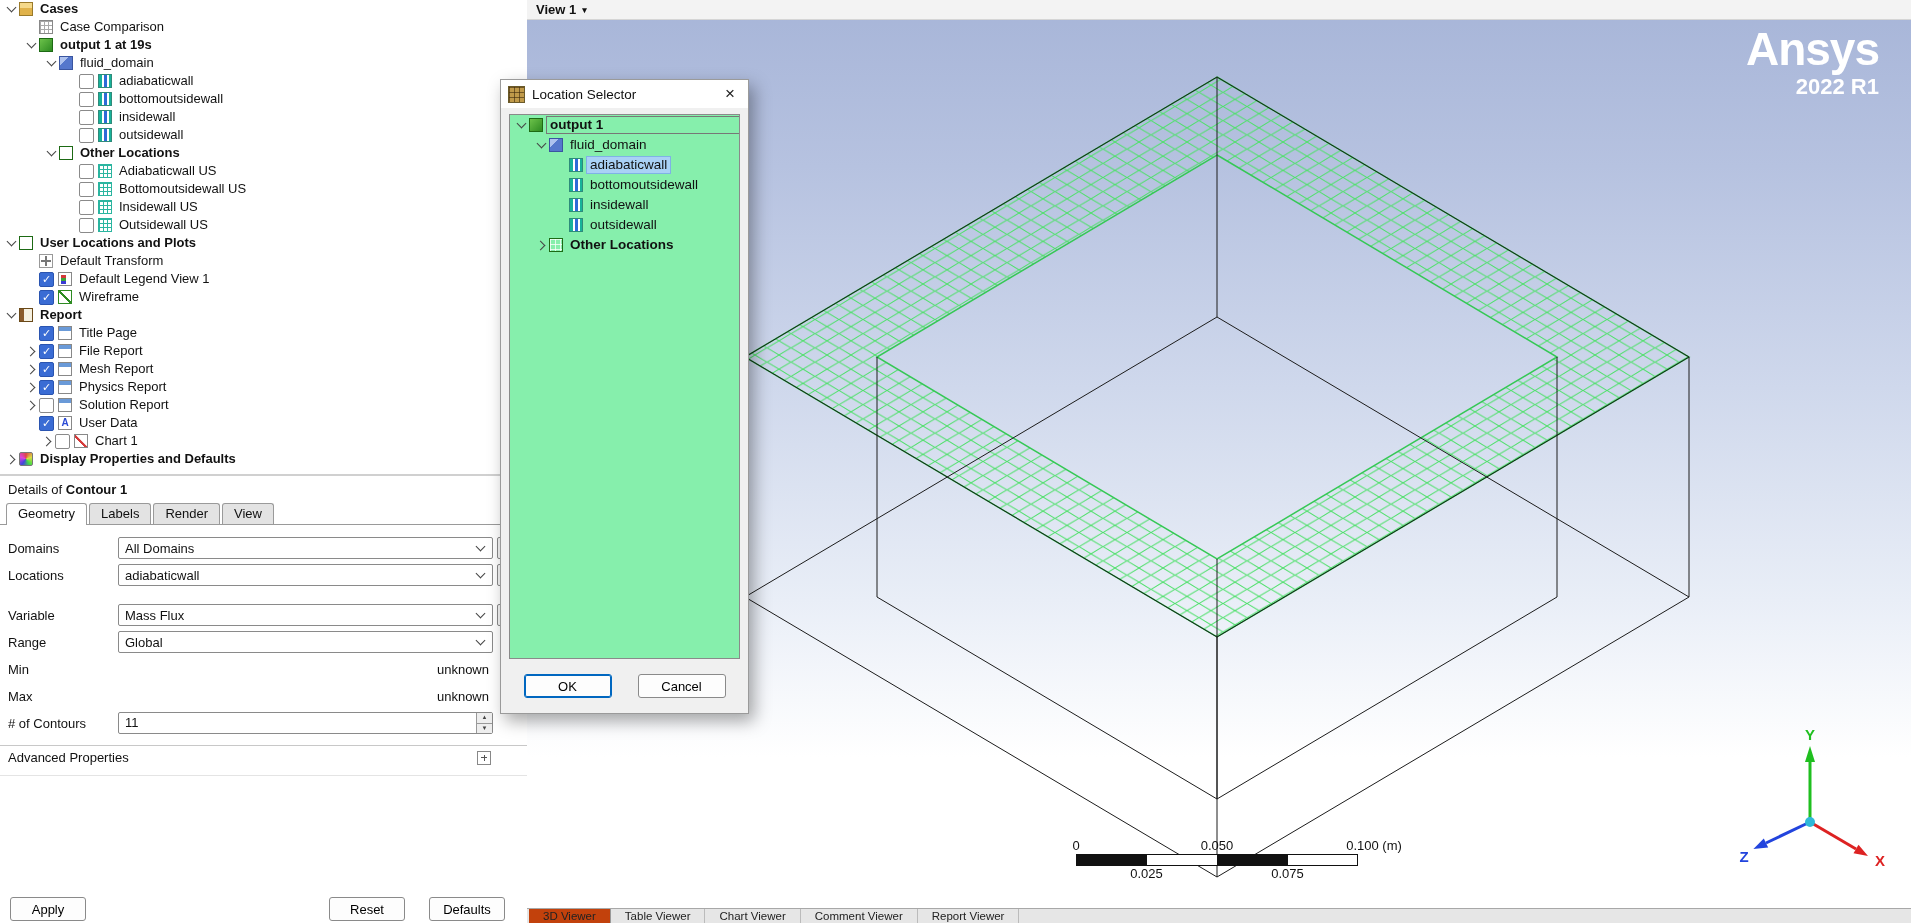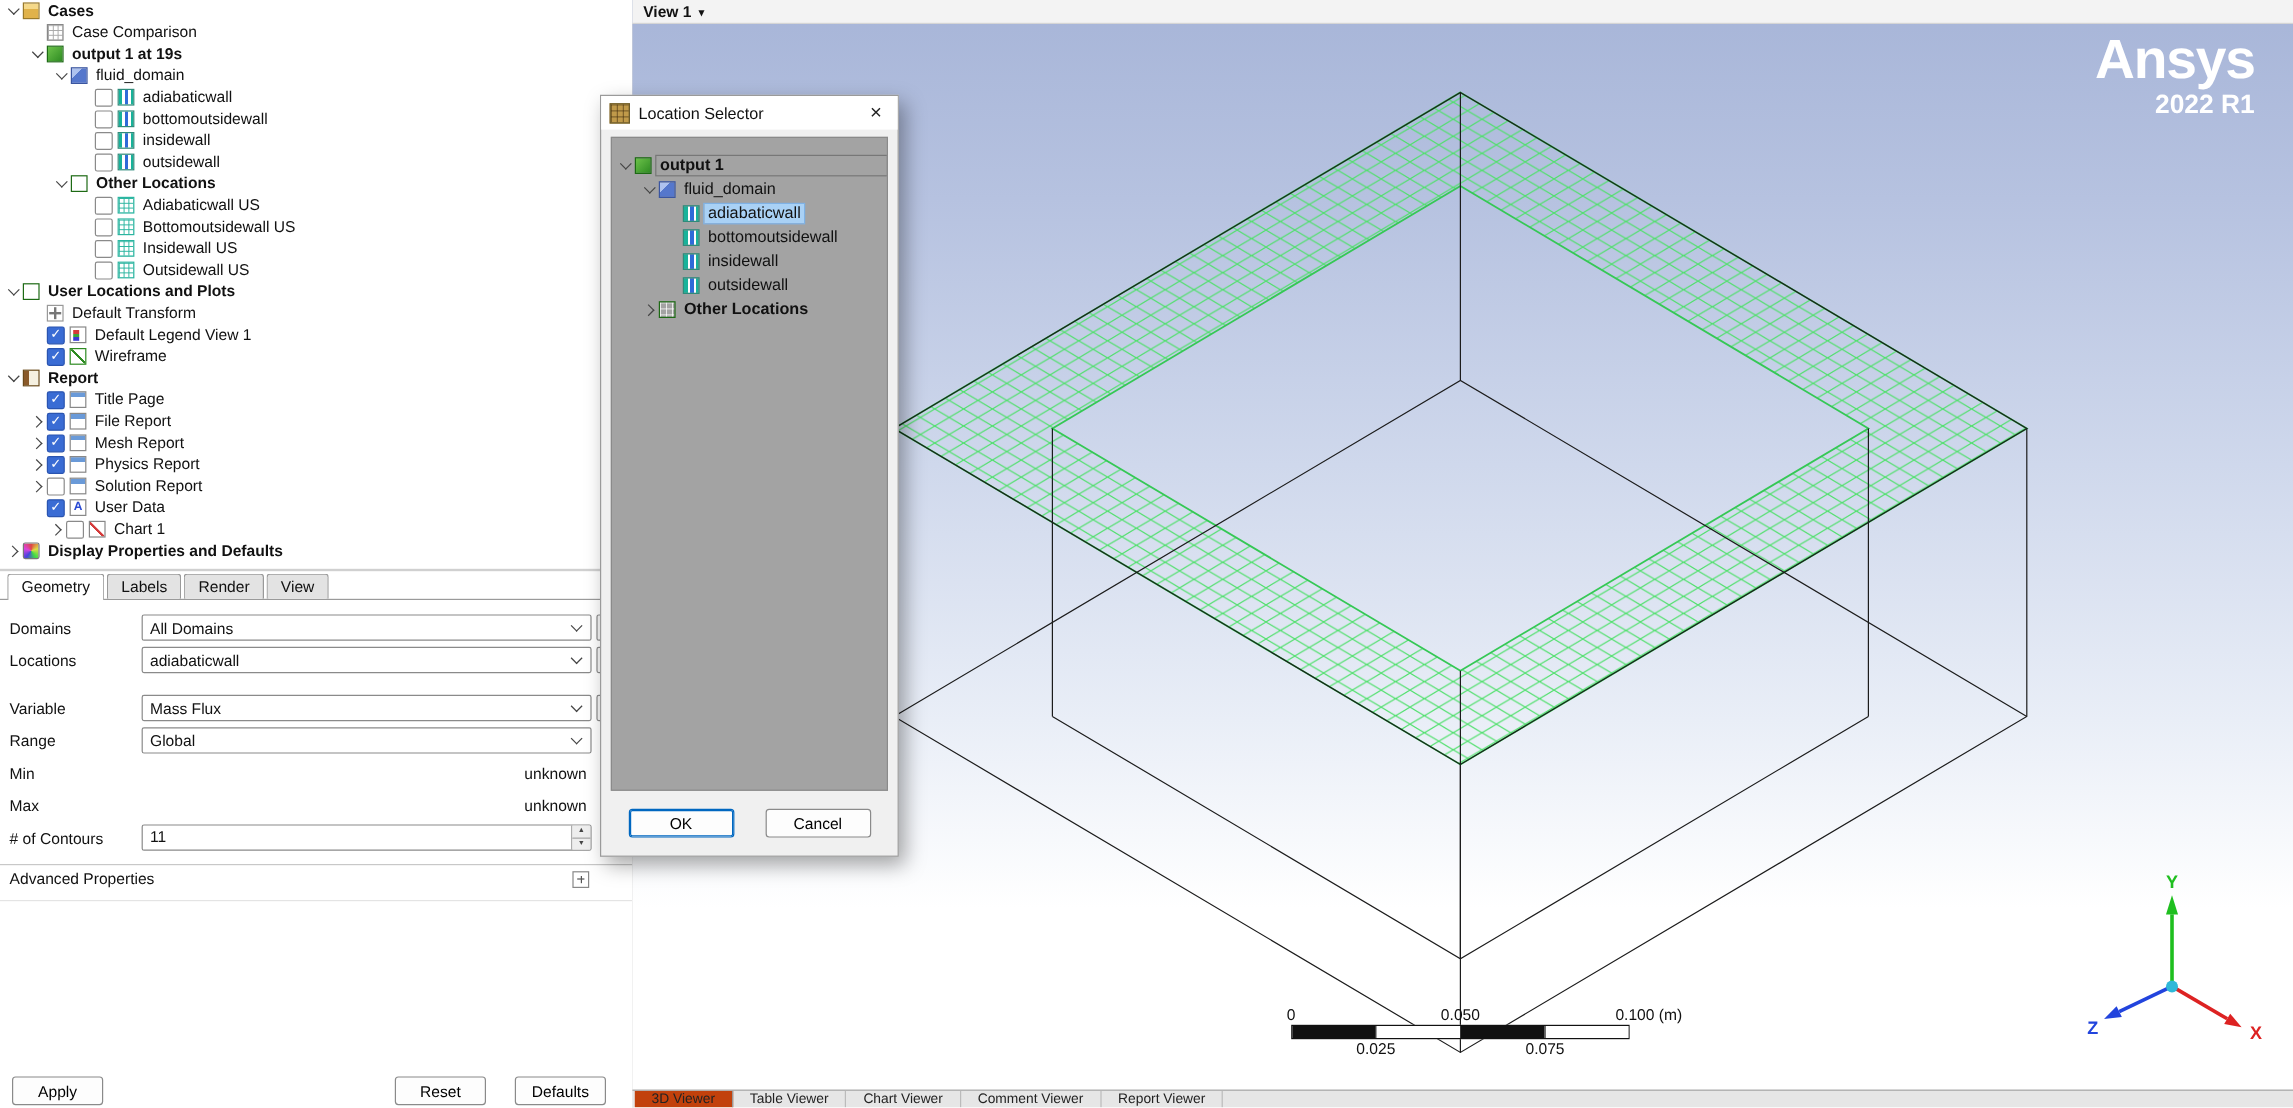--- a/index.html
+++ b/index.html
@@ -121,21 +121,21 @@
 
   
   .dialog{position:absolute;left:500px;top:79px;width:247px;height:633px;background:#f0f0f0;
     border:1px solid #9a9a9a;box-shadow:5px 7px 16px rgba(0,0,0,.35);z-index:10;display:flex;flex-direction:column;}
   .dlg-title{height:28px;flex:none;background:#fff;display:flex;align-items:center;padding-left:7px;font-size:13.5px;}
   .dlg-icon{width:15px;height:15px;margin-right:7px;background:#c09a4a;border:1px solid #6a5a2a;
     background-image:linear-gradient(rgba(60,40,10,.6) 1px,transparent 1px),
       linear-gradient(90deg,rgba(60,40,10,.6) 1px,transparent 1px);background-size:5px 5px;}
   .dlg-close{margin-left:auto;width:36px;height:28px;display:flex;align-items:center;justify-content:center;
     font-size:17px;color:#222;}
-  .dlg-tree{flex:1;margin:6px 8px;background:#a3a3a3;border:1px solid #8a8a8a;overflow:hidden;padding-top:13px;}
+  .dlg-tree{flex:1;margin:6px 8px;background:#86efac;border:1px solid #8a8a8a;overflow:hidden;padding-top:0;}
   .dlg-tree .trow{height:20px;font-size:13.5px;}
   .dlg-buttons{flex:none;height:42px;display:flex;align-items:center;justify-content:center;gap:26px;padding-bottom:6px;}
   .dlg-buttons .btn{min-width:88px;}
 </style>
 </head>
 <body>
 
 <div class="app">
 
   <div class="left-panel">
@@ -283,20 +283,23 @@
           <span class="tl">Chart 1</span>
         </div>
         <div class="trow b" style="padding-left: 4px;">
           <span class="exp closed"></span>
           <span class="ic ic-display-properties"></span>
           <span class="tl">Display Properties and Defaults</span>
         </div>
       </div>
 
     <div class="details">
+      <div class="dheader">
+        <span>Details of </span><span class="bold">Contour 1</span>
+      </div>
       <div class="dtabs" id="details-tabs">
           <div class="dtab active">Geometry</div>
           <div class="dtab">Labels</div>
           <div class="dtab">Render</div>
           <div class="dtab">View</div>
         </div>
       <div class="dform" id="details-form">
           <div class="frow">
             <span class="flabel">Domains</span>
             <div class="combo">

